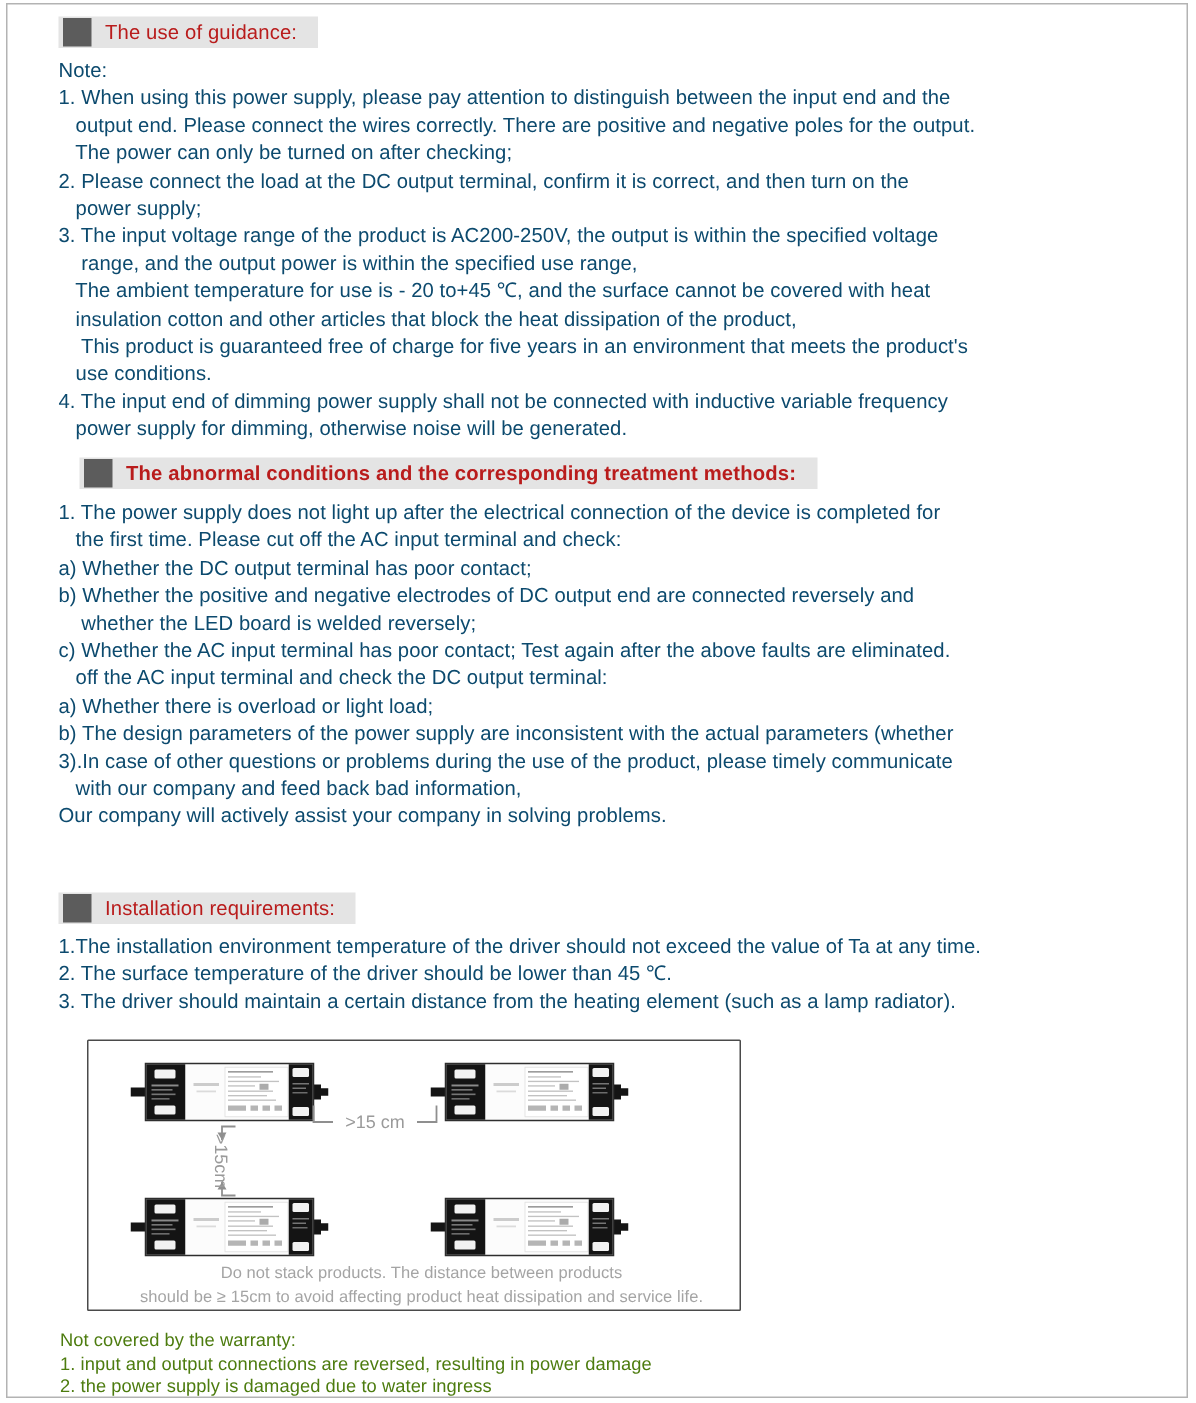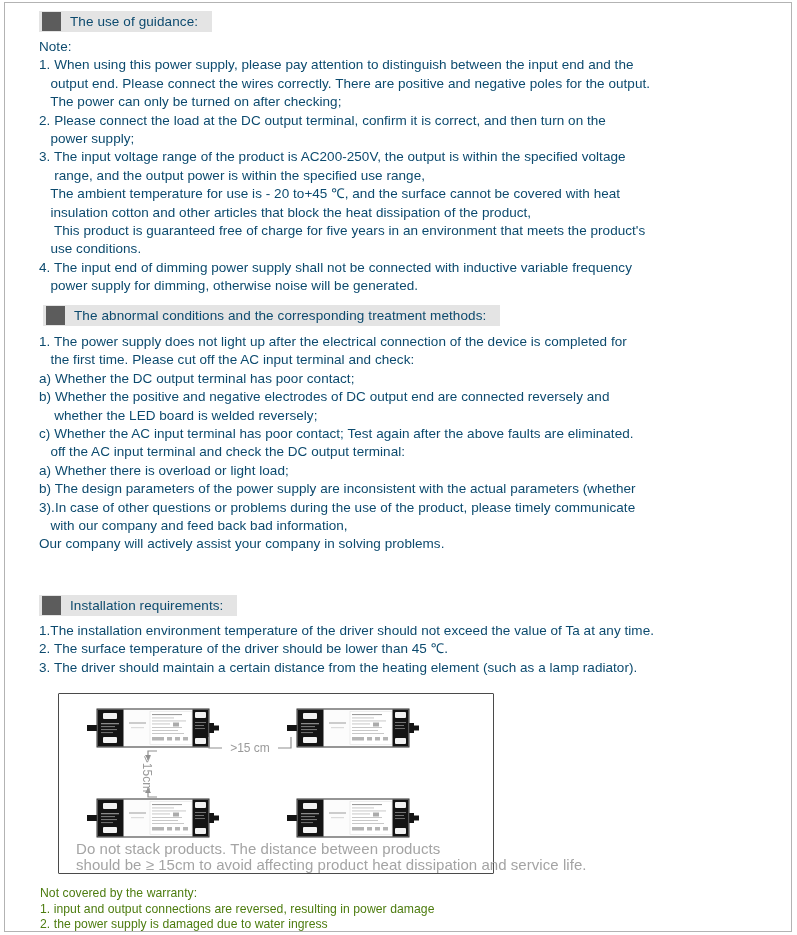--- a/index.html
+++ b/index.html
@@ -3,34 +3,34 @@
 <meta charset="utf-8">
 <style>
   html,body{margin:0;padding:0;background:#ffffff;}
   body{width:797px;height:935px;position:relative;overflow:hidden;
        font-family:"Liberation Sans",sans-serif;}
   .page{position:absolute;left:4px;top:2px;width:788px;height:930px;
         border:1px solid #b3b3b3;background:#ffffff;box-sizing:border-box;}
   .sec-header{position:absolute;display:inline-flex;align-items:center;
         background:#e4e4e4;height:21px;padding:0 14px 0 3px;}
   .sec-header .sq{width:19px;height:19px;background:#5c5c5c;margin-right:9px;flex:0 0 auto;}
-  .sec-title{font-size:13.5px;color:#0c4a6e;white-space:nowrap;letter-spacing:.1px;}
+  .sec-title{font-size:13.5px;color:#b91c1c;white-space:nowrap;letter-spacing:.1px;}
   .body-block{position:absolute;left:34px;width:740px;}
   .tline{font-size:13.5px;line-height:18.4px;color:#0c4a6e;white-space:pre;letter-spacing:.05px;}
   .h1pos{left:34px;top:8px;}
   .b1pos{top:35px;}
-  .h2pos{left:38px;top:302px;}
+  .h2pos{left:48px;top:302px;font-weight:bold;}
   .b2pos{top:330px;}
   .h3pos{left:34px;top:592px;}
   .b3pos{top:619px;}
   .diagram-box{position:absolute;left:53px;top:690px;width:436px;height:181px;
         border:1.5px solid #4a4a4a;border-radius:1px;box-sizing:border-box;background:#fff;}
   .diagram-svg{position:absolute;left:0;top:0;}
   .diagram-caption{position:absolute;left:17px;top:147px;width:410px;}
-  .diagram-caption .tline{font-size:15px;line-height:16px;color:#a4a4a4;}
+  .diagram-caption .tline{font-size:11px;line-height:16px;color:#a4a4a4;text-align:center;}
   .warranty{position:absolute;left:35px;top:883px;width:700px;}
   .warranty .tline{font-size:12.2px;line-height:15.6px;color:#4d7c0f;}
   .dim-text{font-size:12px;fill:#9a9a9a;font-family:"Liberation Sans",sans-serif;}
 </style>
 </head>
 <body>
 
 <div class="page">
 
   <div class="sec-header h1pos">

